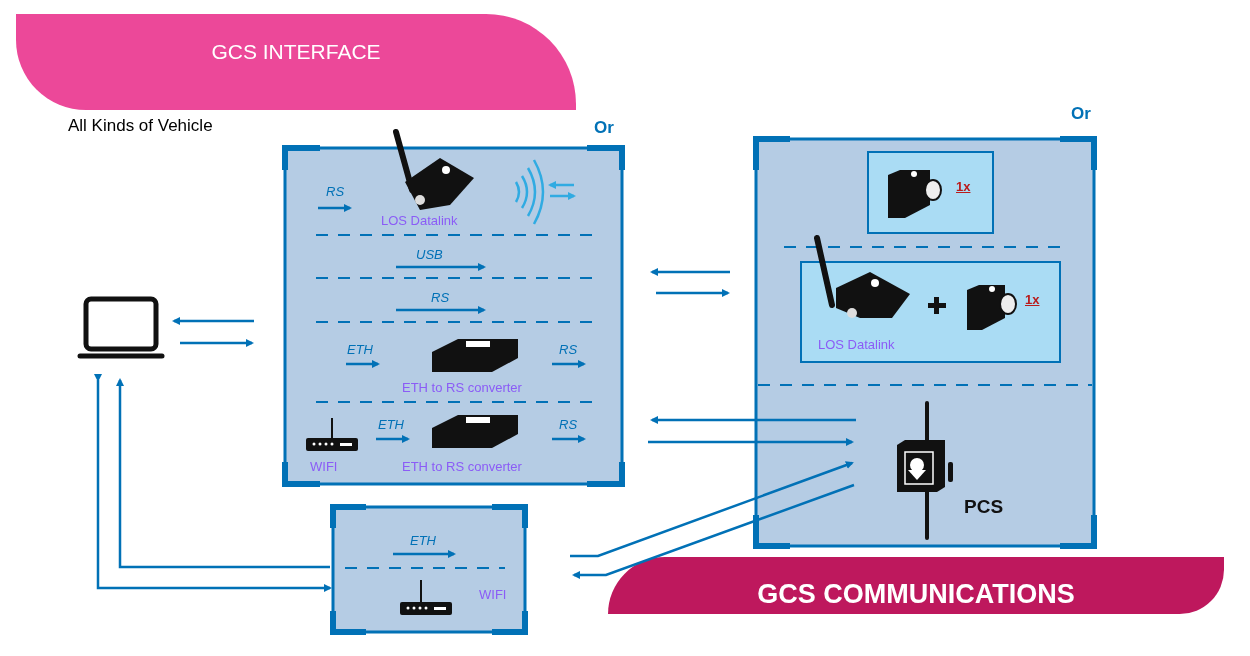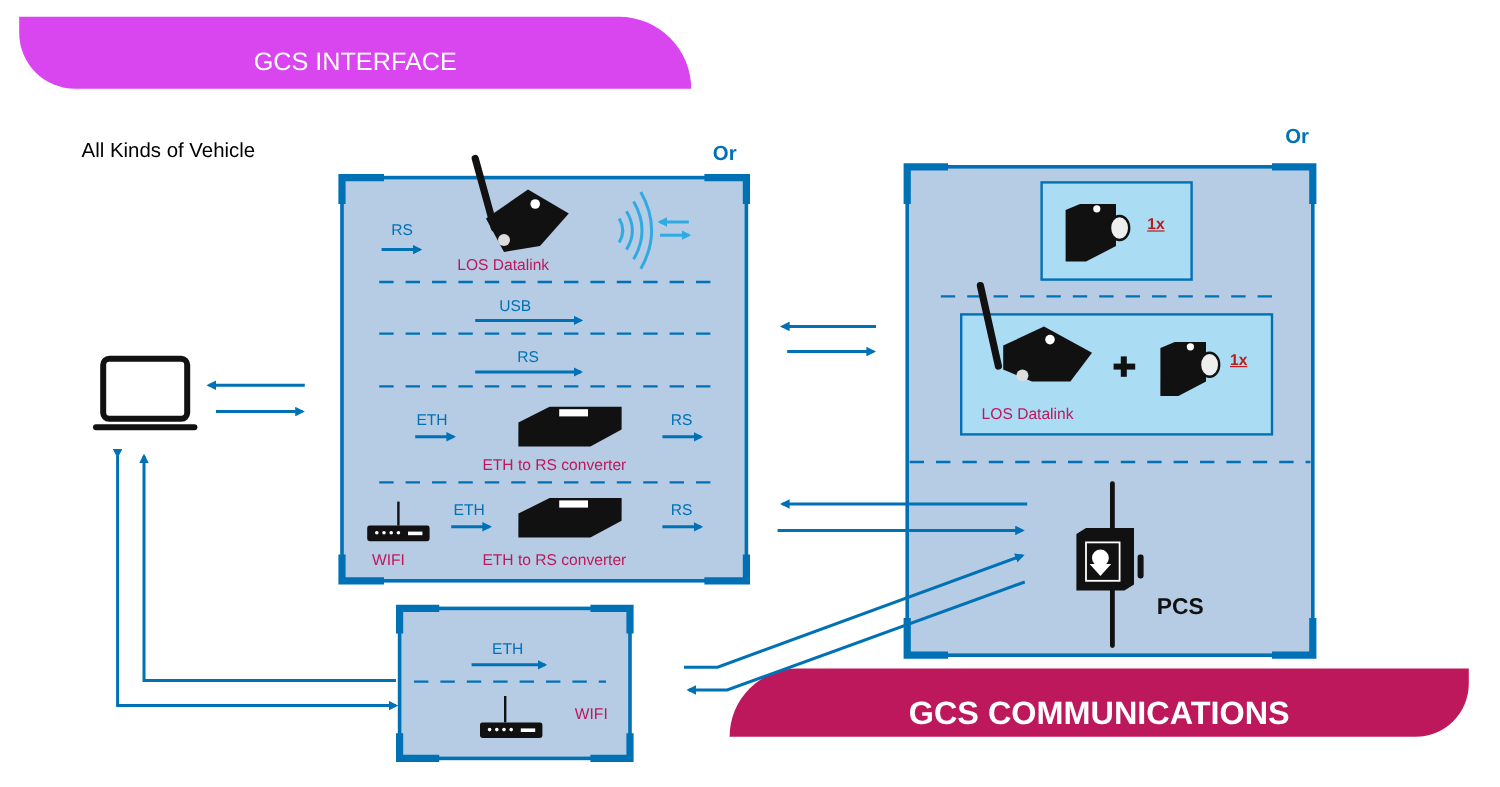--- a/index.html
+++ b/index.html
@@ -1,25 +1,25 @@
 <!DOCTYPE html>
 <html><head>
 <meta charset="utf-8">
 <style>
   html,body{margin:0;padding:0;background:#ffffff;}
   body{width:1250px;height:656px;position:relative;overflow:hidden;font-family:"Liberation Sans",sans-serif;}
   .abs{position:absolute;}
-  .banner-top{left:16px;top:14px;width:560px;height:60px;background:#d946ef;border-radius:0 90px 0 70px;}
+  .banner-top{left:16px;top:14px;width:560px;height:96px;background:#ec4899;border-radius:0 90px 0 70px;}
   .banner-top span{position:absolute;left:0;right:0;top:26px;text-align:center;color:#fff;font-size:21px;font-weight:normal;}
   .banner-bottom{left:608px;top:557px;width:616px;height:57px;background:#be185d;border-radius:90px 0 70px 0;}
   .banner-bottom span{position:absolute;left:0;right:0;top:22px;text-align:center;color:#fff;font-size:27px;font-weight:bold;}
   .subtitle{left:68px;top:116px;color:#000000;font-size:17px;}
   .or{color:#0171b6;font-size:17px;font-weight:bold;}
-  .lbl{font-size:13px;color:#be185d;}
-  .blue-lbl{font-size:13px;color:#0171b6;}
+  .lbl{font-size:13px;color:#8b5cf6;}
+  .blue-lbl{font-size:13px;color:#0171b6;font-style:italic;}
   .bold-lbl{font-size:19px;font-weight:bold;color:#111;}
   .ux{font-size:13px;font-weight:bold;color:#b91c1c;text-decoration:underline;}
 </style>
 </head>
 <body>
 
 <div class="abs banner-top">
   <span>GCS INTERFACE</span>
 </div>
 <div class="abs banner-bottom">

